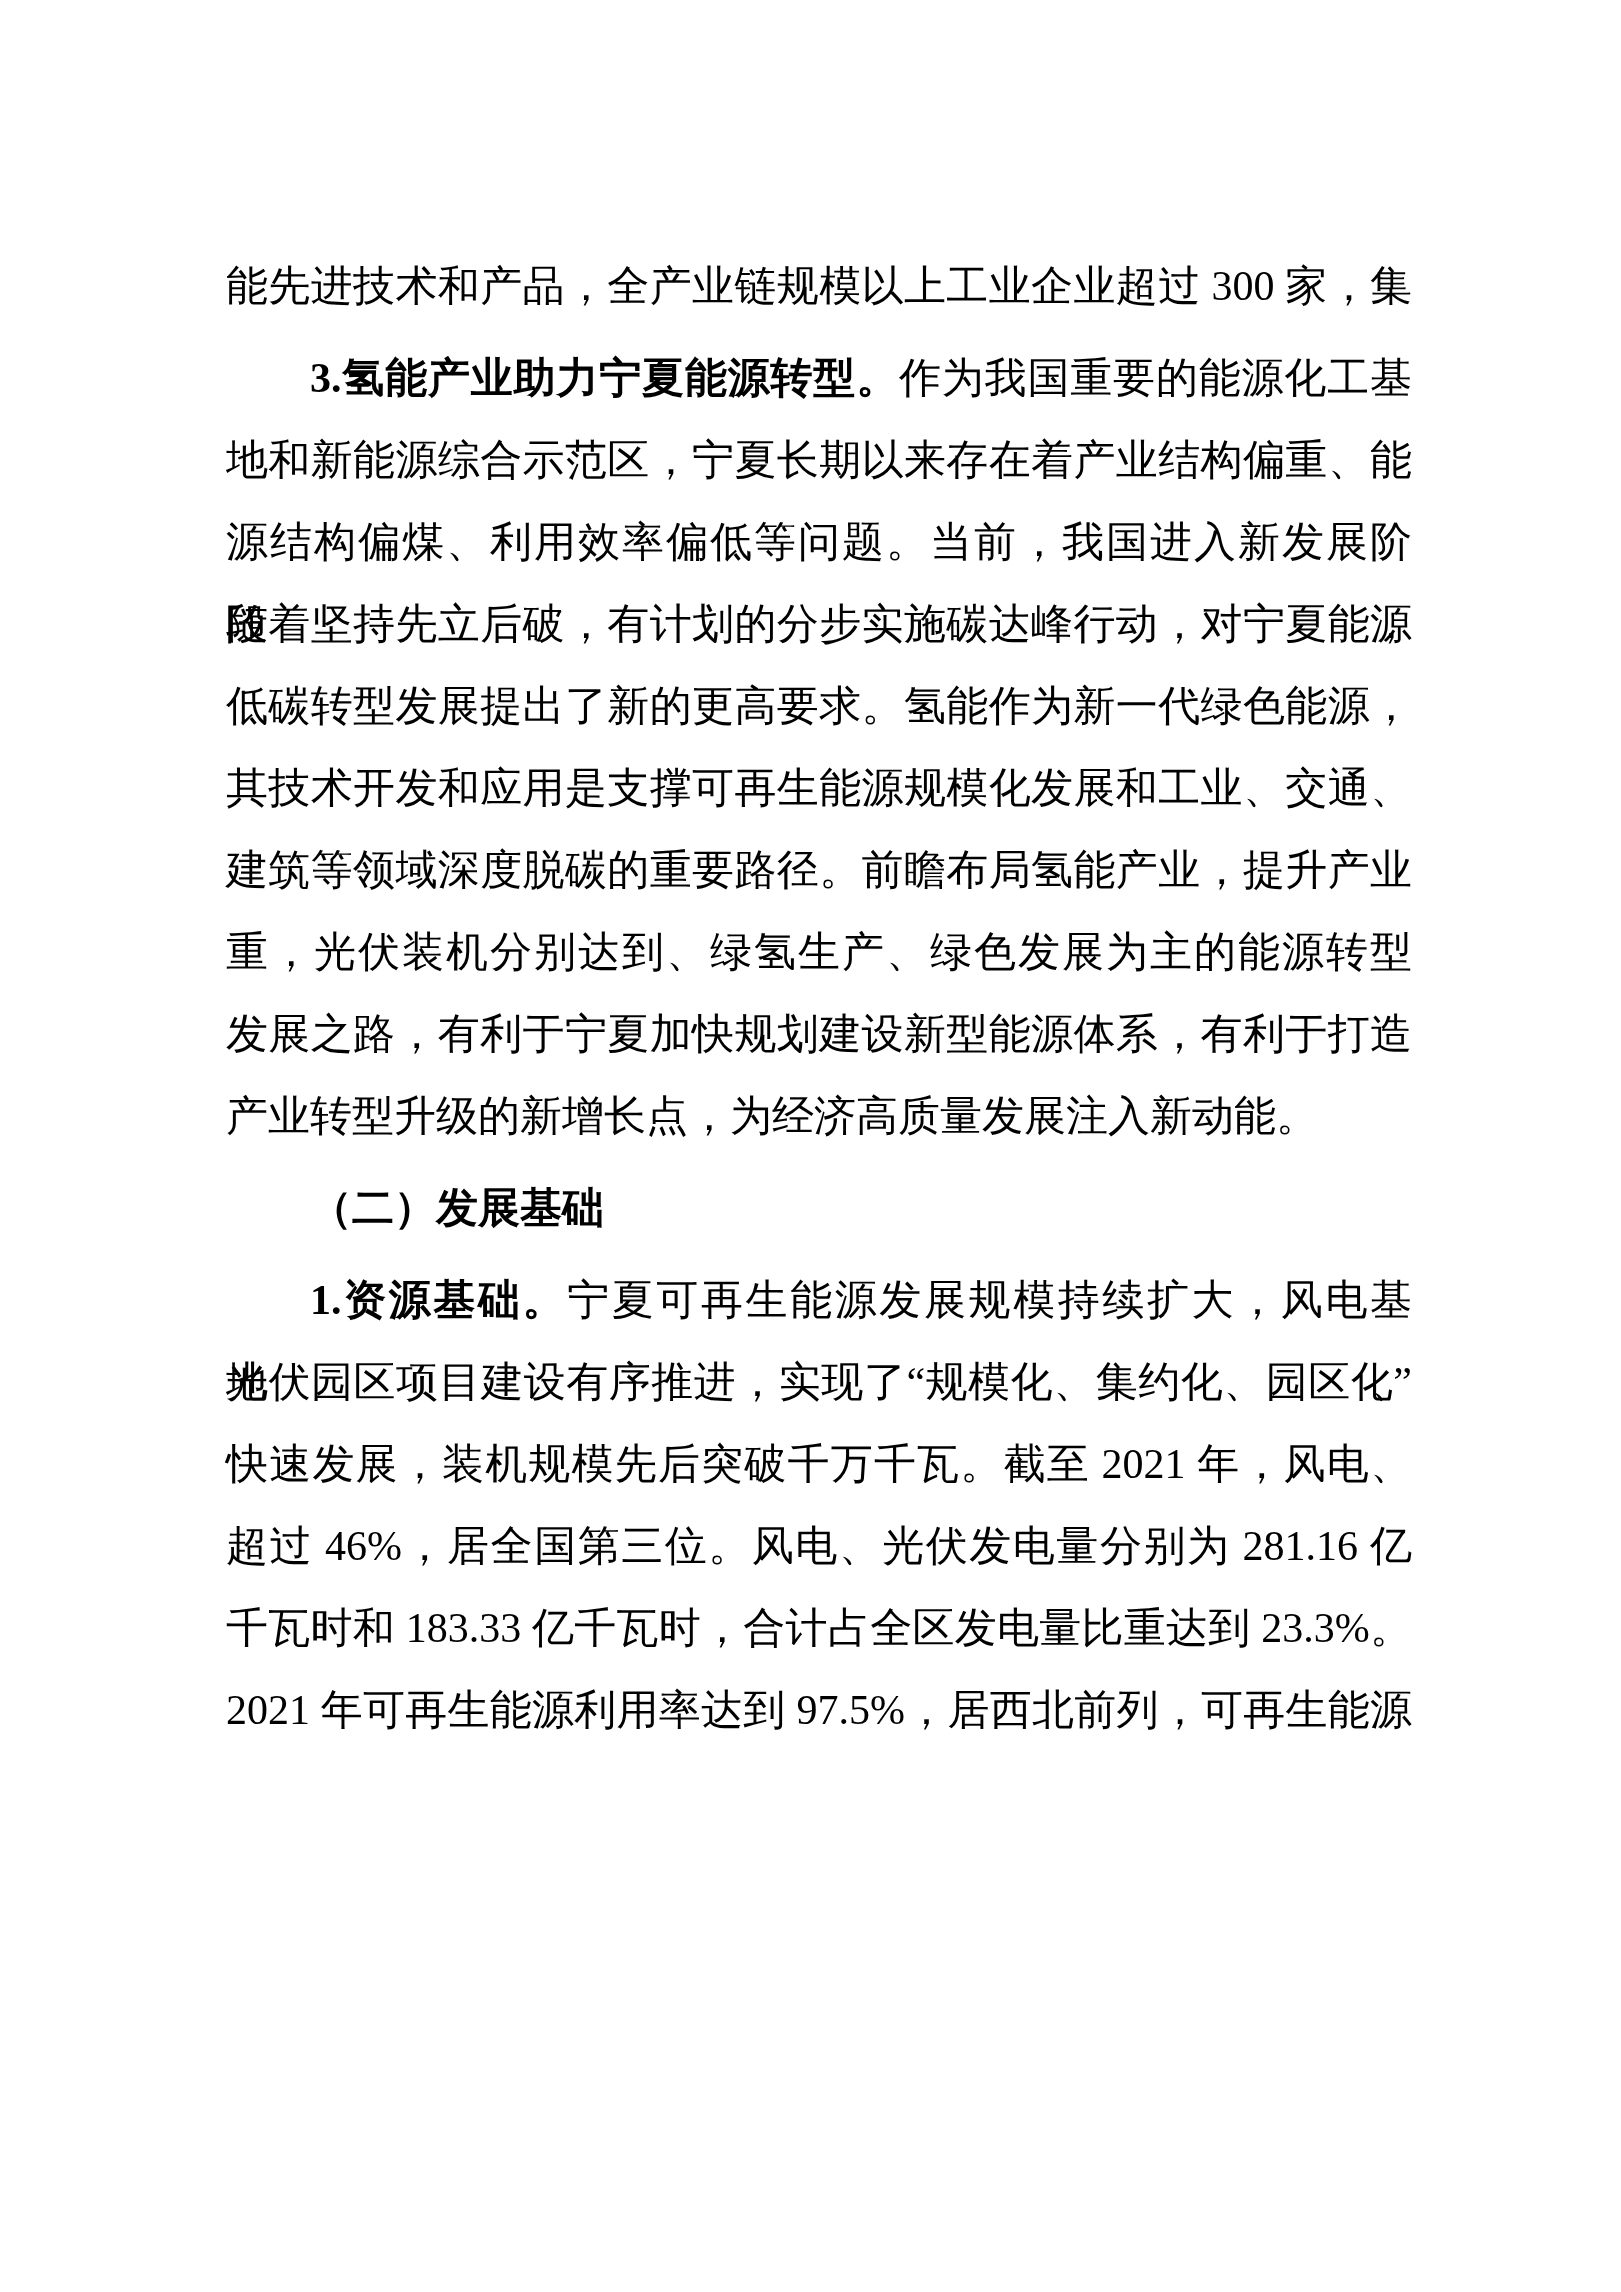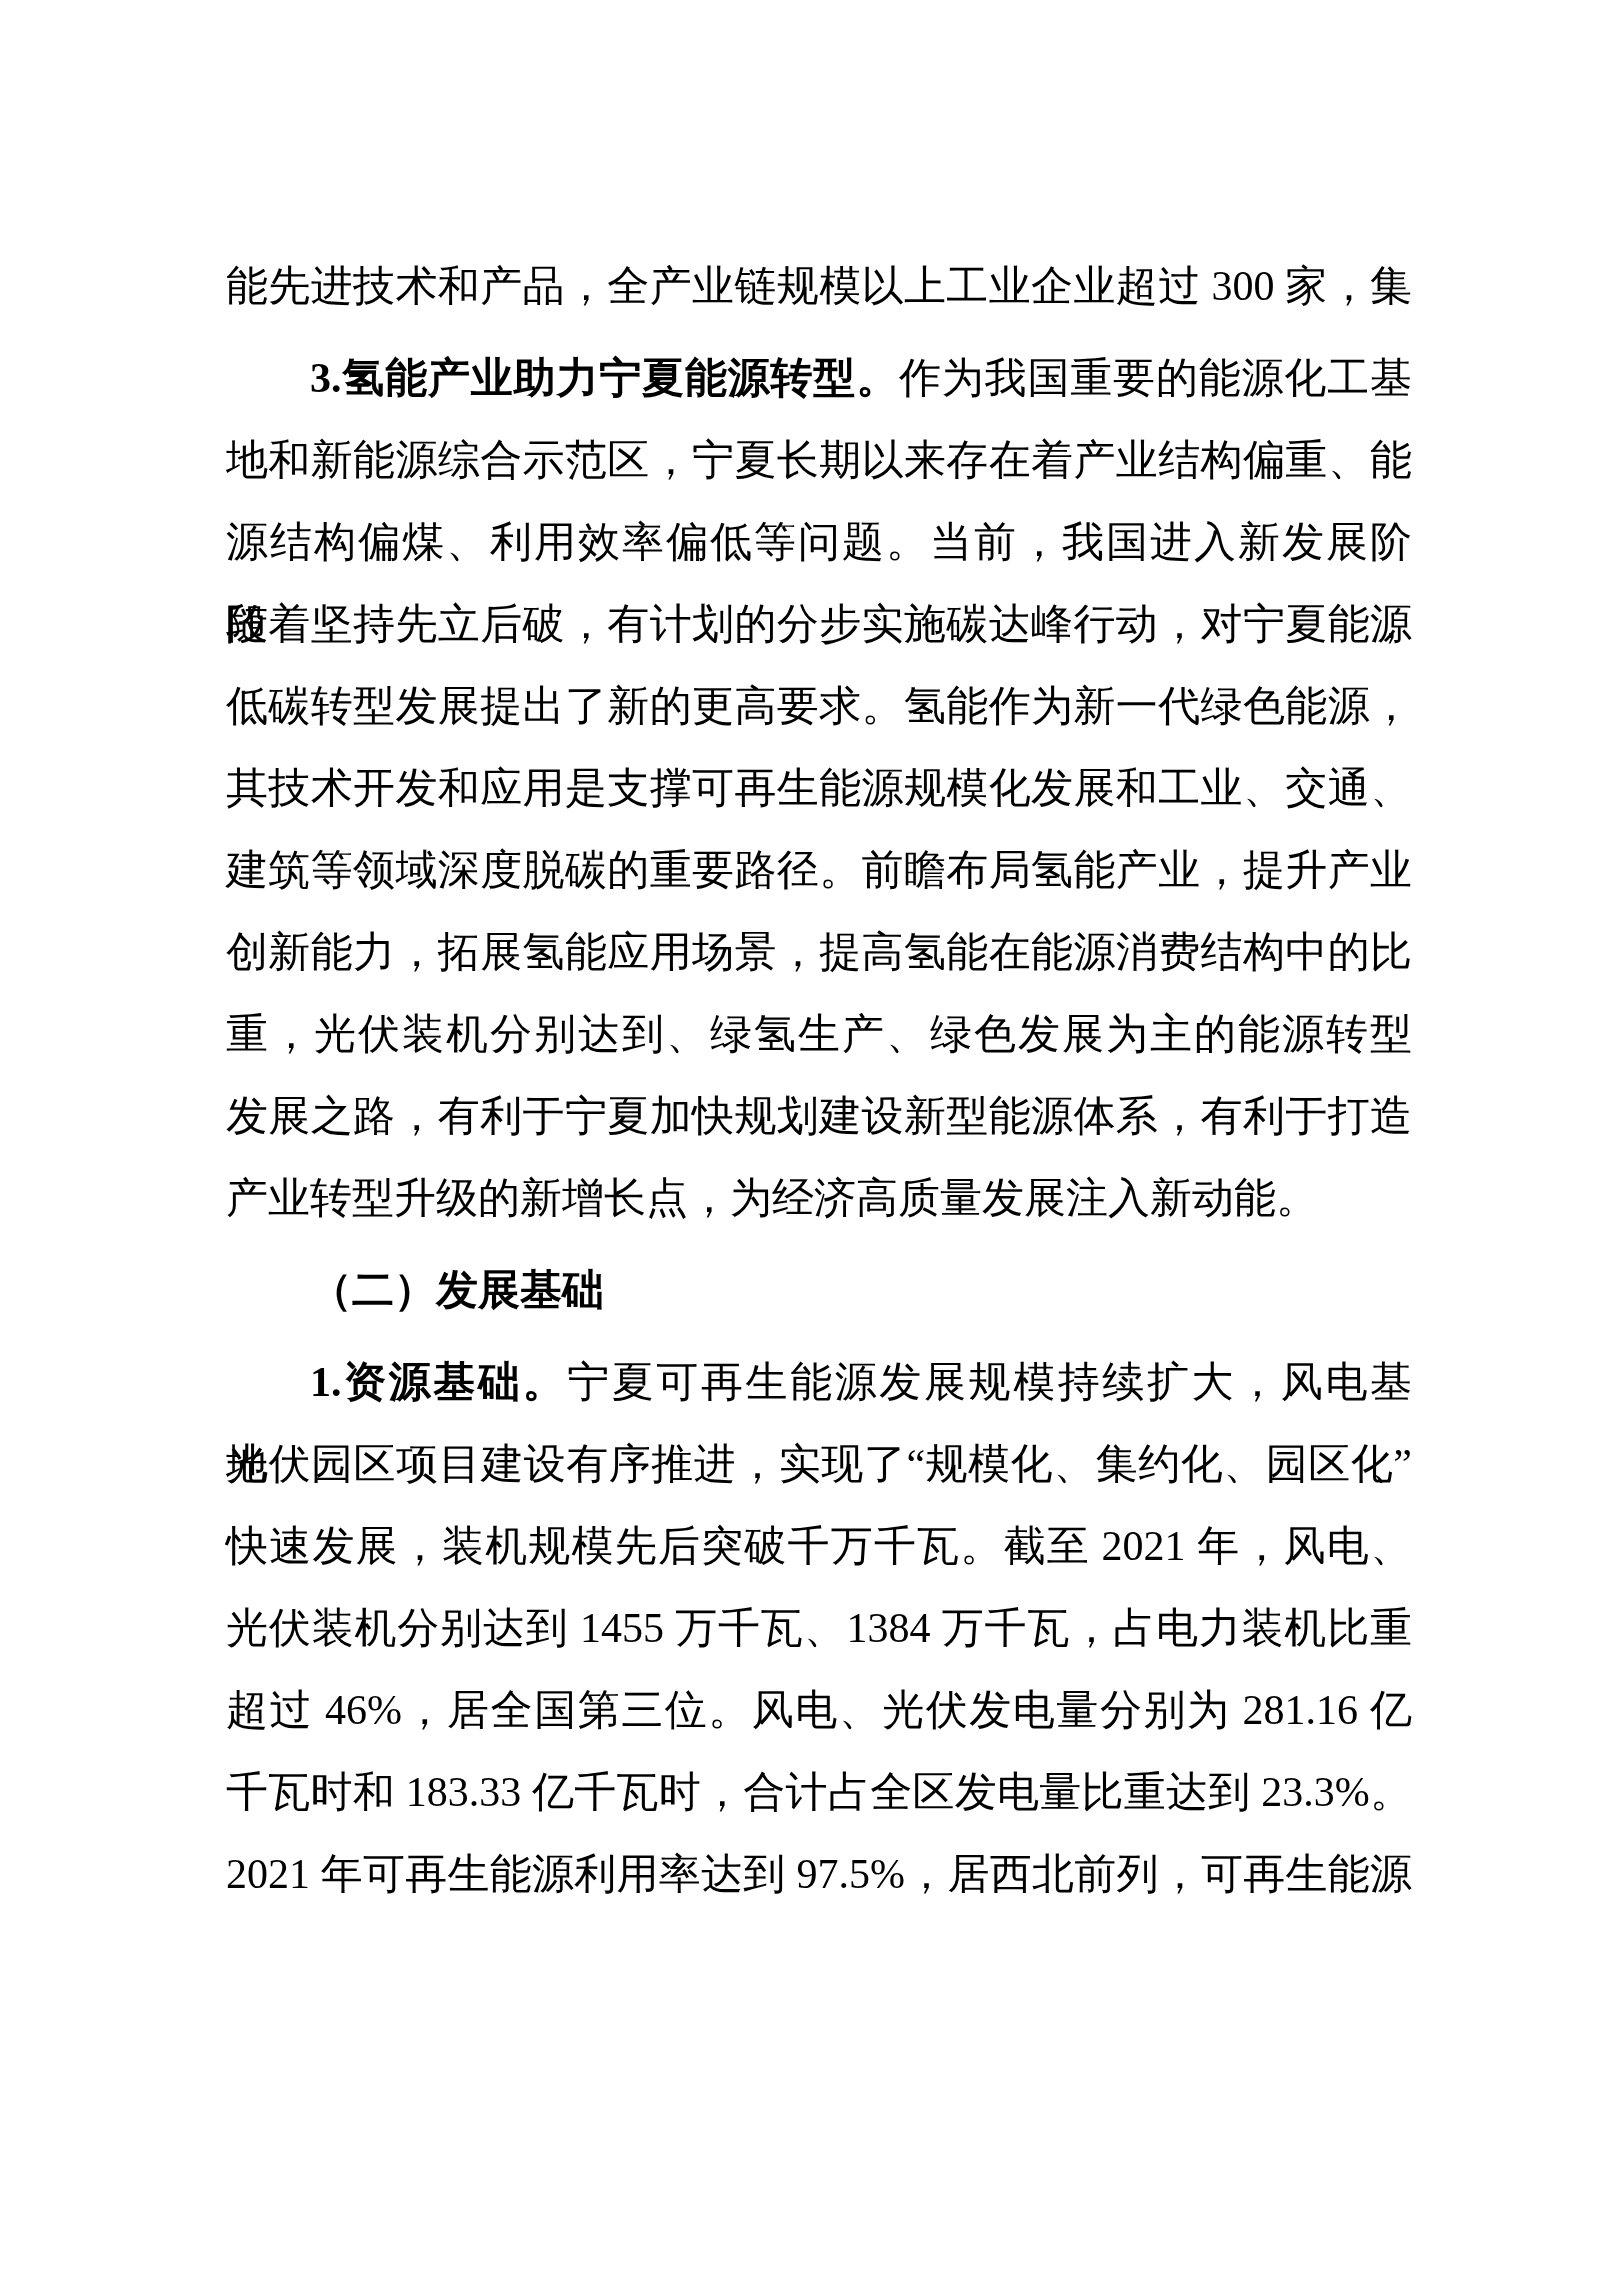--- a/index.html
+++ b/index.html
@@ -54,32 +54,30 @@
         <div class="line fill"><span class="seg body">能先进技术和产品，全产业链规模以上工业企业超过 300 家，集</span></div>
       </div>
       <div class="para">
         <div class="line fill indent"><span class="seg bold-heading">3.氢能产业助力宁夏能源转型。</span><span class="seg body">作为我国重要的能源化工基</span></div>
         <div class="line fill"><span class="seg body">地和新能源综合示范区，宁夏长期以来存在着产业结构偏重、能</span></div>
         <div class="line fill"><span class="seg body">源结构偏煤、利用效率偏低等问题。当前，我国进入新发展阶段，</span></div>
         <div class="line fill"><span class="seg body">随着坚持先立后破，有计划的分步实施碳达峰行动，对宁夏能源</span></div>
         <div class="line fill"><span class="seg body">低碳转型发展提出了新的更高要求。氢能作为新一代绿色能源，</span></div>
         <div class="line fill"><span class="seg body">其技术开发和应用是支撑可再生能源规模化发展和工业、交通、</span></div>
         <div class="line fill"><span class="seg body">建筑等领域深度脱碳的重要路径。前瞻布局氢能产业，提升产业</span></div>
-        <div class="line fill"><span class="seg body">创新能力，拓展氢能应用场景，提高氢能在能源消费结构中的比</span></div>
         <div class="line fill"><span class="seg body">重，光伏装机分别达到、绿氢生产、绿色发展为主的能源转型</span></div>
         <div class="line fill"><span class="seg body">发展之路，有利于宁夏加快规划建设新型能源体系，有利于打造</span></div>
         <div class="line noFill"><span class="seg body">产业转型升级的新增长点，为经济高质量发展注入新动能。</span></div>
       </div>
       <div class="para">
         <div class="line noFill indent"><span class="seg kai-heading">（二）发展基础</span></div>
       </div>
       <div class="para">
         <div class="line fill indent"><span class="seg bold-heading">1.资源基础。</span><span class="seg body">宁夏可再生能源发展规模持续扩大，风电基地、</span></div>
         <div class="line fill"><span class="seg body">光伏园区项目建设有序推进，实现了“规模化、集约化、园区化”</span></div>
         <div class="line fill"><span class="seg body">快速发展，装机规模先后突破千万千瓦。截至 2021 年，风电、</span></div>
-        <div class="line fill"><span class="seg body">光伏装机分别达到 1455 万千瓦、1384 万千瓦，占电力装机比重</span></div>
         <div class="line fill"><span class="seg body">超过 46%，居全国第三位。风电、光伏发电量分别为 281.16 亿</span></div>
         <div class="line fill"><span class="seg body">千瓦时和 183.33 亿千瓦时，合计占全区发电量比重达到 23.3%。</span></div>
         <div class="line fill"><span class="seg body">2021 年可再生能源利用率达到 97.5%，居西北前列，可再生能源</span></div>
       </div>
     </div>
 </div>
 
 
 </body></html>

